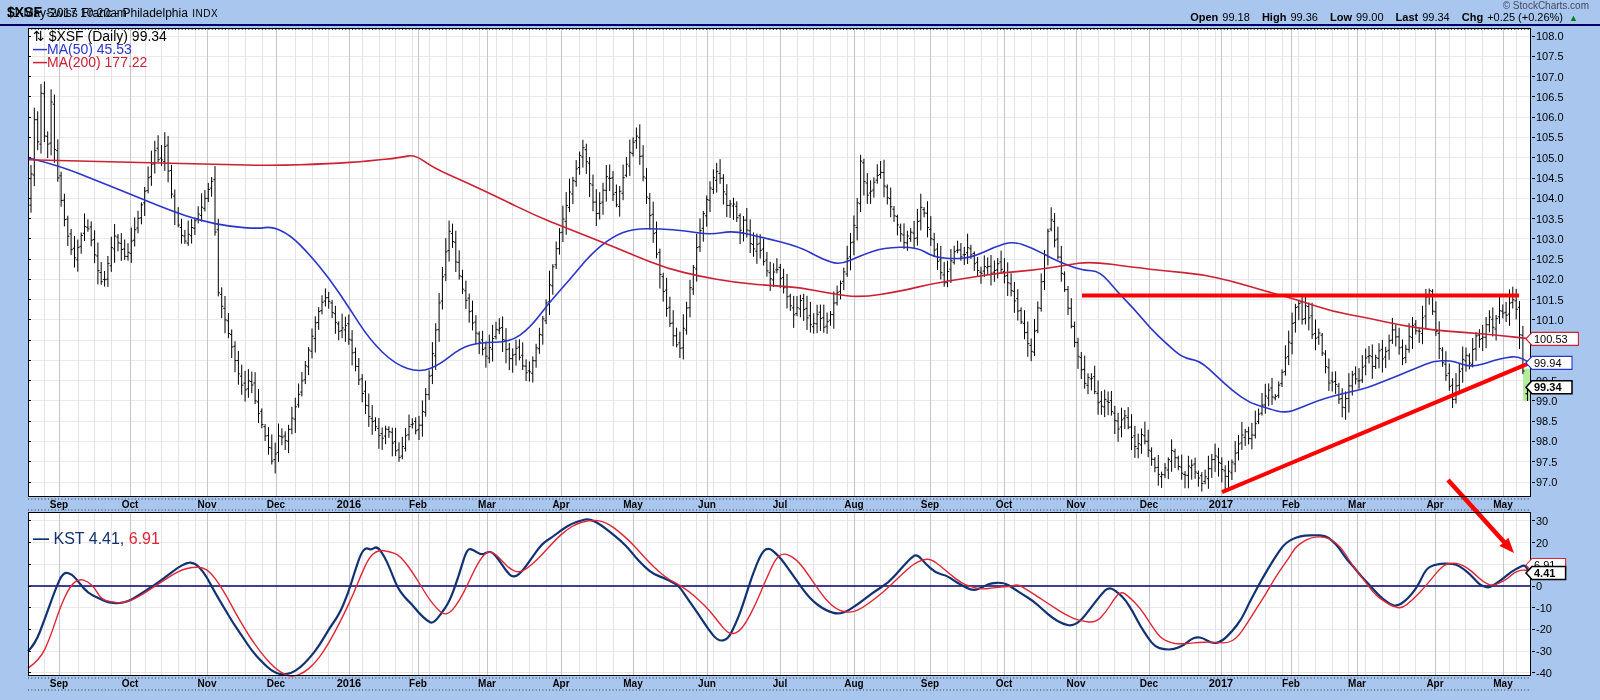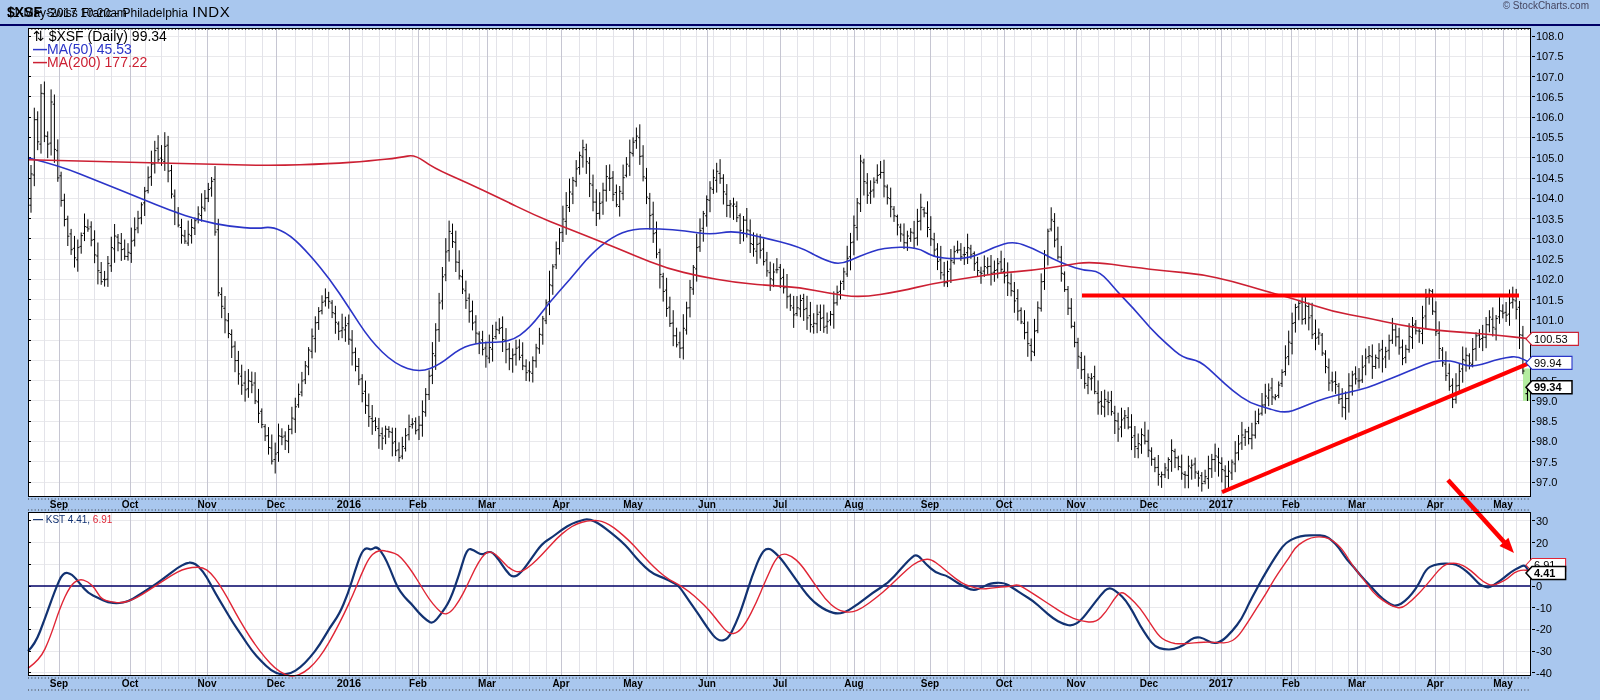--- a/index.html
+++ b/index.html
@@ -3,31 +3,31 @@
 <meta charset="utf-8">
 <style>
   html,body{margin:0;padding:0;background:#8fb0d8;}
   .stage{position:relative;width:1600px;height:700px;background:#a9c7ee;
          font-family:"Liberation Sans","DejaVu Sans",sans-serif;overflow:hidden;}
   #chart{position:absolute;left:0;top:0;}
   svg text{font-family:"Liberation Sans","DejaVu Sans",sans-serif;}
   .hdr-line1{position:absolute;left:7px;top:3px;white-space:nowrap;color:#000;}
   .sym{font-size:14px;font-weight:bold;margin-top:20px;}
   .nm{font-size:12px;}
-  .exch{font-size:15px;letter-spacing:.5px;text-align:right;}
+  .exch{font-size:10px;letter-spacing:.5px;text-align:right;}
   .hdr-date{position:absolute;left:7px;top:6px;font-size:12px;color:#000;}
   .copyright{position:absolute;right:11px;top:0px;font-size:10px;color:#45455f;}
   .quote{position:absolute;right:22px;top:11px;font-size:11px;color:#000;white-space:nowrap;}
   .quote .ql{font-weight:bold;margin-left:9px;}
   .quote .qv{margin-left:4px;}
   .quote .up{color:#007a00;font-size:9px;margin-left:3px;}
   .legend-main{position:absolute;left:33px;top:30px;font-size:14px;line-height:13px;color:#000;pointer-events:none;}
   .legend-main .ma50{color:#2b35c8;}
   .legend-main .ma200{color:#cc2033;}
-  .legend-kst{position:absolute;left:33px;top:514px;font-size:10px;color:#123272;pointer-events:none;}
+  .legend-kst{position:absolute;left:33px;top:530px;font-size:16px;color:#123272;pointer-events:none;}
   .legend-kst .sig{color:#e02535;}
   .dash{font-weight:bold;}
 </style>
 </head>
 <body>
 
 <div class="stage">
   <svg id="chart" width="1600" height="700" viewBox="0 0 1600 700">
       <rect x="0" y="0" width="1600" height="700" fill="#a9c7ee"></rect>
       <rect x="28" y="28" width="1503" height="469" fill="#ffffff"></rect>
@@ -153,20 +153,28 @@
     </svg>
 
   <div class="hdr-line1">
     <span class="sym">$XSF</span>
     <span class="nm">Swiss Franc - Philadelphia</span>
     <span class="exch">INDX</span>
   </div>
   <div class="hdr-date">11-May-2017 10:20am</div>
   <div class="copyright">© StockCharts.com</div>
 
+  <div class="quote">
+    <span class="ql">Open</span><span class="qv">99.18</span>
+    <span class="ql">High</span><span class="qv">99.36</span>
+    <span class="ql">Low</span><span class="qv">99.00</span>
+    <span class="ql">Last</span><span class="qv">99.34</span>
+    <span class="ql">Chg</span><span class="qv">+0.25 (+0.26%)</span>
+    <span class="up">▲</span>
+  </div>
 
   <div class="legend-main">
     <div><span>⇅</span> <span>$XSF (Daily) 99.34</span></div>
     <div class="ma50"><span class="dash">—</span><span>MA(50) 45.53</span></div>
     <div class="ma200"><span class="dash">—</span><span>MA(200) 177.22</span></div>
   </div>
 
   <div class="legend-kst">
     <span class="dash">—</span>
     <span>KST 4.41,</span>

